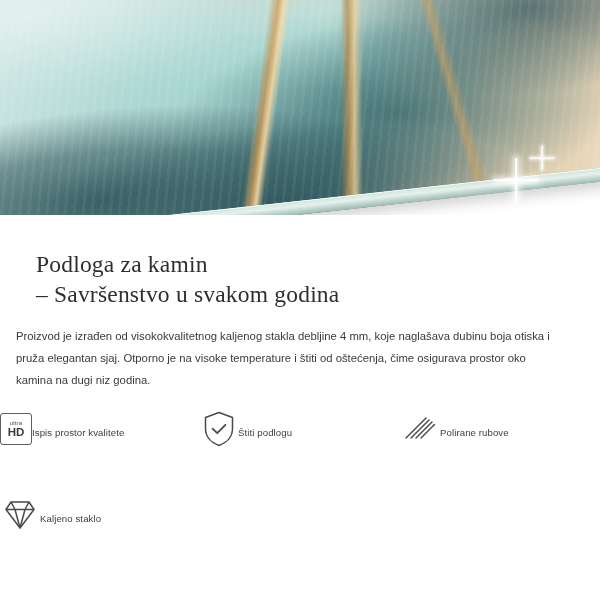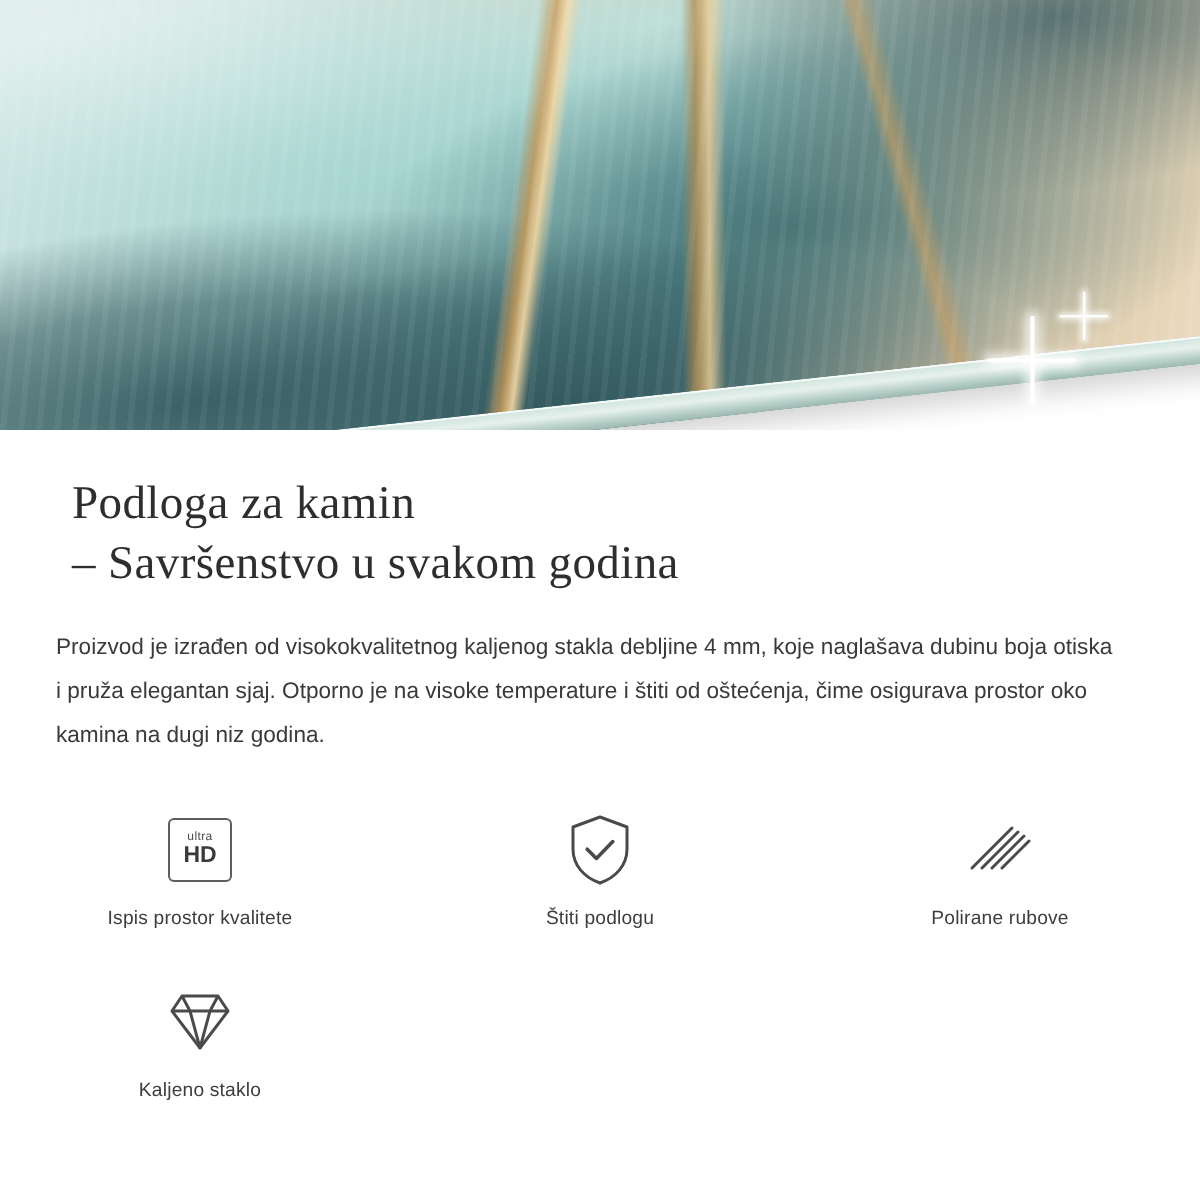--- a/index.html
+++ b/index.html
@@ -100,58 +100,57 @@
   }
   .sparkle::before { width: 44px; height: 1.6px; }
   .sparkle::after  { width: 1.6px; height: 44px; }
   .sparkle-1 { left: 494px; top: 158px; }
   .sparkle-2 { left: 520px; top: 136px; transform: scale(.55); }
 
   
   .content {
     position: absolute;
     left: 0;
-    top: 215px;
+    top: 227px;
     width: 600px;
   }
   .headline {
     margin: 0;
     padding: 22px 36px 0 36px;
     font-family: "Liberation Serif", serif;
     font-weight: 400;
     font-size: 23.5px;
     line-height: 1.28;
     color: #2e2e2e;
     letter-spacing: .2px;
   }
   .headline .line2 { display: block; }
   .body-copy {
     margin: 0;
-    padding: 17px 40px 0 28px;
+    padding: 17px 40px 0 16px;
     font-size: 11.3px;
     line-height: 1.92;
     color: #3a3a3a;
   }
 
   
   .features {
     position: absolute;
     left: 0;
     top: 393px;
     width: 600px;
     display: grid;
     grid-template-columns: repeat(3, 1fr);
     grid-template-rows: 72px 72px;
     row-gap: 14px;
   }
   .feature {
     display: flex;
-    flex-direction: column;
     align-items: center;
-    justify-content: flex-end;
+    justify-content: flex-start;
   }
   .feature-icon {
     height: 46px;
     display: flex;
     align-items: center;
     justify-content: center;
   }
   .feature-label {
     margin-top: 6px;
     font-size: 9.6px;

